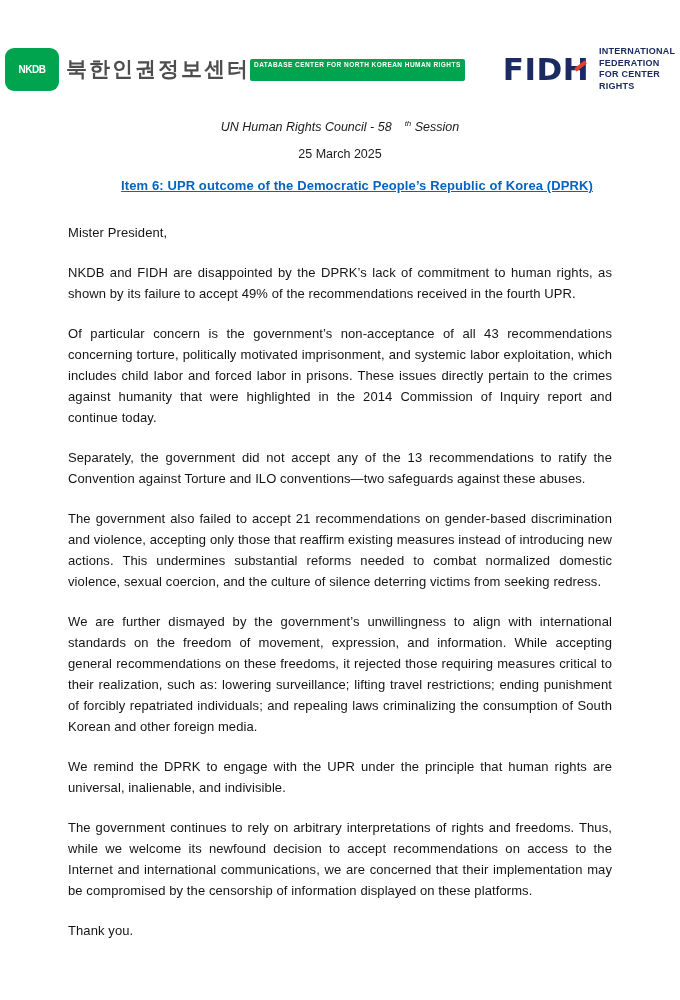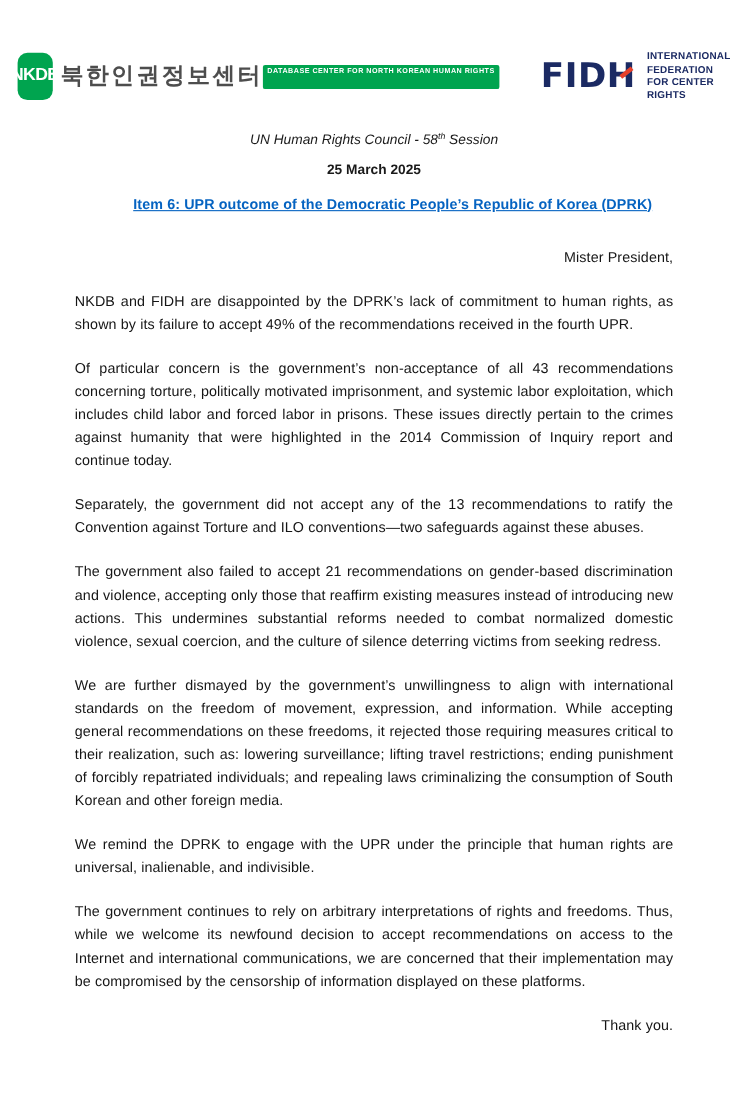--- a/index.html
+++ b/index.html
@@ -11,57 +11,57 @@
     background: #ffffff;
     padding: 46px 68px 28px;
     font-family: "Liberation Sans", "DejaVu Sans", sans-serif;
     color: #1a1a1a;
   }
 
   
   .logos { display: flex; justify-content: center; align-items: center; gap: 38px; margin-bottom: 26px; }
   .nkdb { display: flex; align-items: center; gap: 7px; }
   .nkdb-box {
-    width: 32px; height: 43px; background: #00A44F; border-radius: 9px;
+    width: 54px; height: 43px; background: #00A44F; border-radius: 9px;
     display: flex; align-items: center; justify-content: center;
-    color: #ffffff; font-weight: bold; font-size: 16px; letter-spacing: -0.5px;
+    color: #ffffff; font-weight: bold; font-size: 10px; letter-spacing: -0.5px;
   }
   .nkdb-right { display: flex; flex-direction: row; }
   .nkdb-korean { font-size: 21px; color: #4d4d4d; font-weight: 600; letter-spacing: 2px; line-height: 1.15; white-space: nowrap; }
   .nkdb-tagline {
     background: #00A44F; color: #ffffff; font-size: 6.5px; font-weight: bold;
     letter-spacing: 0.45px; padding: 2px 4px; margin-top: 2px; text-align: center; border-radius: 2px;
     white-space: nowrap;
   }
   .fidh { display: flex; align-items: center; gap: 10px; }
   .fidh-mark {
     position: relative; font-size: 31px; font-weight: 800; color: #1B2A63;
     letter-spacing: 0.5px; font-family: "DejaVu Sans", sans-serif; line-height: 1;
   }
   .fidh-red { position: absolute; right: 2px; top: 10px; width: 13px; height: 4px; background: #E8402A; transform: rotate(-38deg); }
   .fidh-tagline { font-size: 9px; font-weight: bold; color: #1B2A63; line-height: 1.3; letter-spacing: 0.25px; }
 
   
   .center { text-align: center; }
   .org-line { font-weight: bold; font-size: 13.5px; margin: 0 0 15px; letter-spacing: 0.1px; }
   .session-line { font-style: italic; font-size: 12.5px; margin: 0 0 13px; }
-  .session-line sup { font-size: 8px; font-style: italic; }
-  .date-line { font-size: 12.5px; margin: 0 0 15px; font-weight: bold; }
+  .session-line sup { font-size: 8px; font-style: italic; padding-left: 13px; }
+  .date-line { font-size: 12.5px; margin: 0 0 15px; }
   .item-heading {
     display: inline-block; color: #0563C1; font-weight: bold; font-size: 13px;
     text-decoration: underline; margin: 2px 0 0; letter-spacing: 0.1px; cursor: pointer; padding-left: 34px;
   }
 
   
   .body-text { margin-top: 28px; }
   .body-text p {
     font-size: 13px; line-height: 21px; text-align: justify;
     margin: 0 0 19px; letter-spacing: 0.1px; color: #151515;
   }
-  .body-text p.single { text-align: right; }
+  .body-text p.single { text-align: left; }
 </style>
 </head>
 <body>
 
 <div class="page">
 
   <div class="logos">
     <div class="nkdb">
       <div class="nkdb-box">
         <span>NKDB</span>

